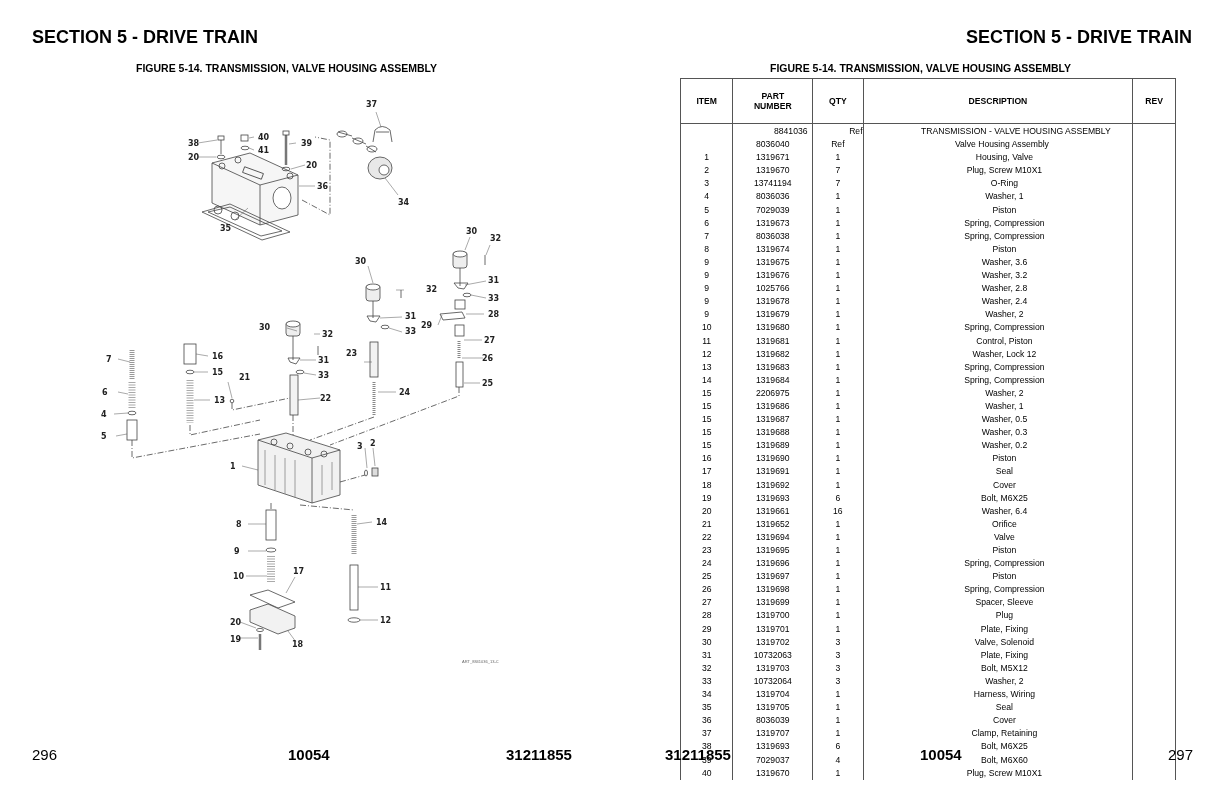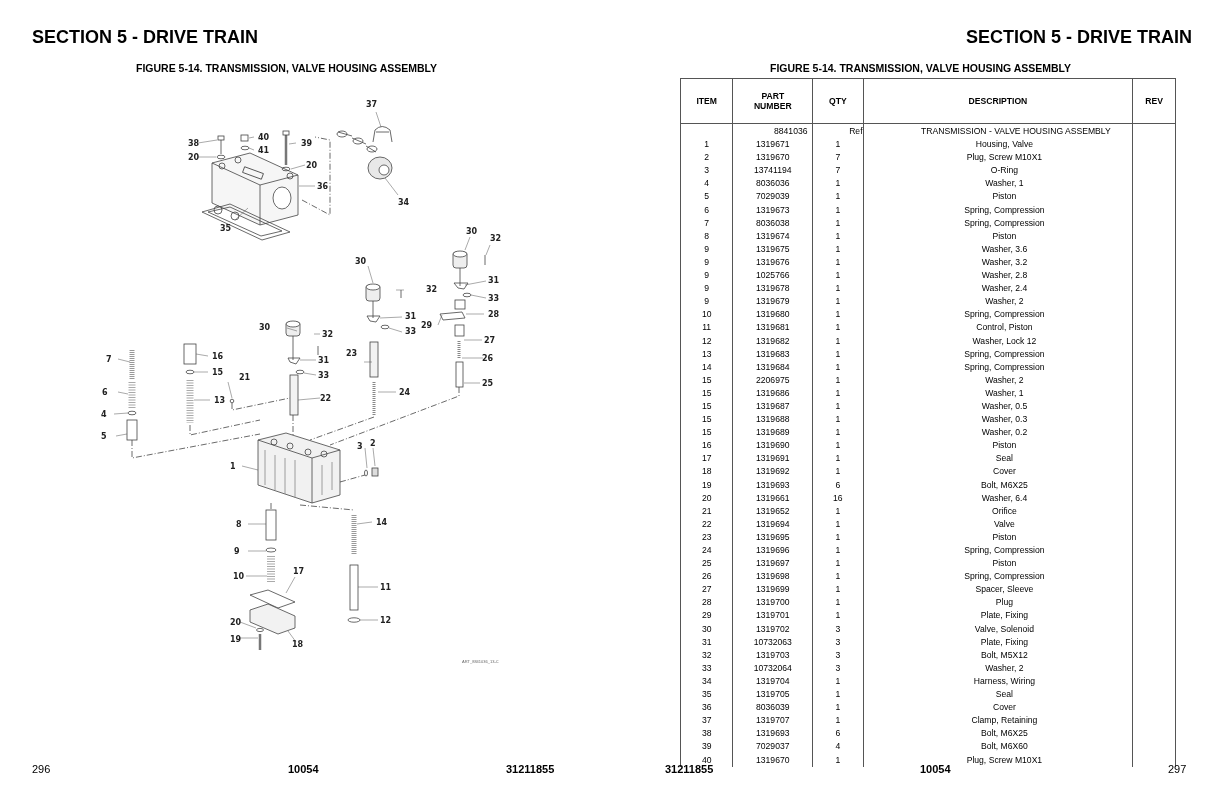--- a/index.html
+++ b/index.html
@@ -3,21 +3,21 @@
 <meta charset="utf-8">
 <style>
   html, body { margin:0; padding:0; background:#ffffff; }
   body { width:1224px; height:792px; position:relative; overflow:hidden; font-family:"Liberation Sans", sans-serif; color:#000; }
   .section-title { position:absolute; top:27px; font-size:18px; font-weight:bold; letter-spacing:0; }
   #sec-left { left:32px; }
   #sec-right { right:32px; }
   .fig-title { position:absolute; top:62px; font-size:10.5px; font-weight:bold; }
   #fig-left { left:136px; }
   #fig-right { left:770px; }
-  .footer { position:absolute; top:763px; font-size:11px; }
+  .footer { position:absolute; top:746px; font-size:15px; }
   .footer.b { font-weight:bold; }
   #diagram { position:absolute; left:90px; top:90px; width:430px; height:590px; }
   #diagram text.callout { font-family:"DejaVu Sans", sans-serif; font-size:8px; font-weight:bold; fill:#222; }
   #diagram text.art { font-family:"Liberation Sans", sans-serif; font-size:4px; fill:#666; }
   table#parts { position:absolute; left:680px; top:78px; width:496px; border-collapse:collapse; font-size:8.6px; }
   #parts th { font-weight:bold; font-size:8.6px; height:13px; border:1px solid #555; padding:12px; text-align:center; }
   #parts td { height:13.1px; padding:0; border-left:1px solid #555; border-right:1px solid #555; line-height:13.1px; white-space:nowrap; }
   #parts td.c { text-align:center; }
   #parts td.d { text-align:center; padding-left:3px; }
   #parts td.d.l1 { padding-left:8px; }
@@ -281,20 +281,27 @@
   </thead>
   <tbody id="parts-body">
       <tr class="first">
         <td class="c"></td>
         <td class="c">8841036</td>
         <td class="c">Ref</td>
         <td class="d l0">TRANSMISSION - VALVE HOUSING ASSEMBLY</td>
         <td class="c"></td>
       </tr>
       <tr>
+        <td class="c"></td>
+        <td class="c">8036040</td>
+        <td class="c">Ref</td>
+        <td class="d l1">Valve Housing Assembly</td>
+        <td class="c"></td>
+      </tr>
+      <tr>
         <td class="c">1</td>
         <td class="c">1319671</td>
         <td class="c">1</td>
         <td class="d l2">Housing, Valve</td>
         <td class="c"></td>
       </tr>
       <tr>
         <td class="c">2</td>
         <td class="c">1319670</td>
         <td class="c">7</td>

